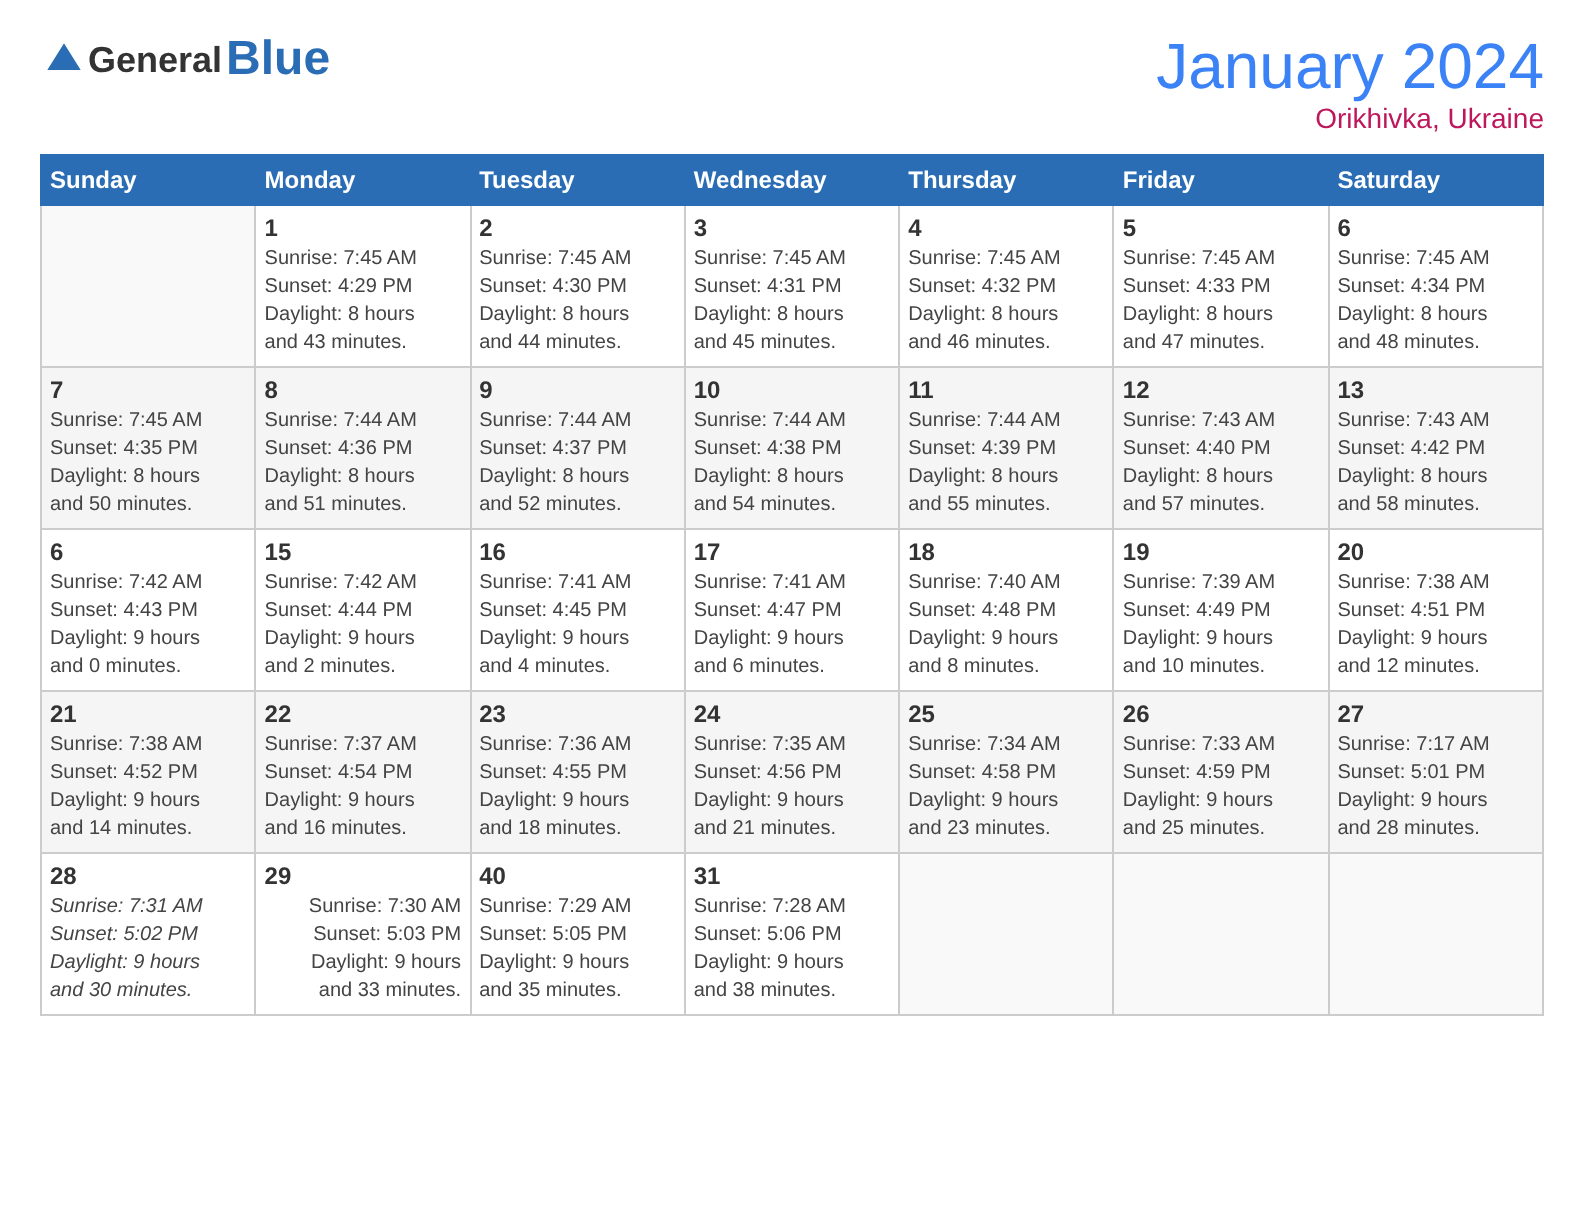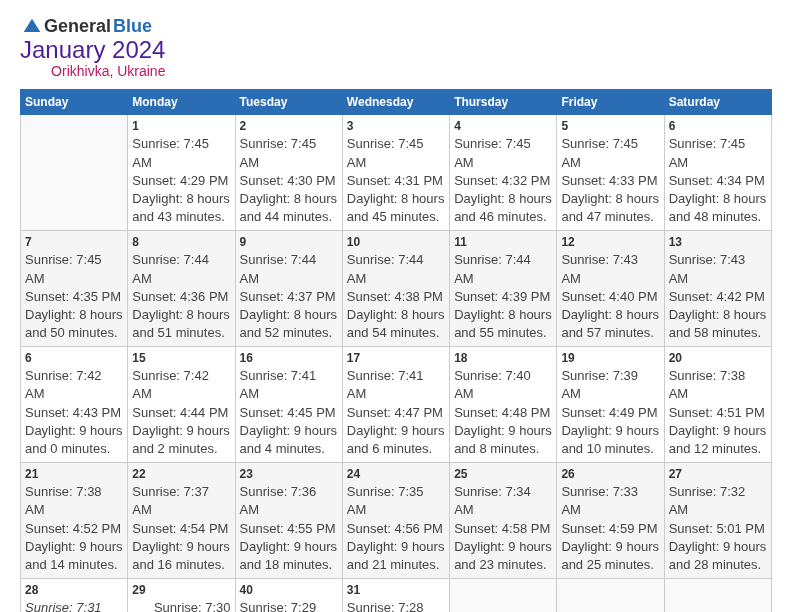--- a/index.html
+++ b/index.html
@@ -12,54 +12,53 @@
     }
     .container {
       width: 792px;
       padding: 16px 20px 10px 20px;
     }
     .header {
       display: flex;
       justify-content: space-between;
       align-items: flex-start;
       margin-bottom: 10px;
-      flex-direction: column;
     }
     .logo {
       display: flex;
       flex-direction: column;
       align-items: flex-start;
     }
     .logo-text {
       display: flex;
       align-items: center;
       gap: 2px;
     }
     .logo-general {
       font-size: 18px;
       font-weight: bold;
       color: #333;
     }
     .logo-blue {
-      font-size: 18px;
+      font-size: 24px;
       font-weight: bold;
       color: #2a6db5;
     }
     .logo-icon {
       width: 20px;
       height: 20px;
       margin-left: 2px;
     }
     .title-block {
       text-align: right;
     }
     .month-title {
-      font-size: 24px;
+      font-size: 32px;
       font-weight: normal;
-      color: #4c1d95;
+      color: #3b82f6;
       line-height: 1.1;
       text-align: center;
     }
     .subtitle {
       font-size: 14px;
       color: #be185d;
     }
     table {
       width: 100%;
       border-collapse: collapse;
@@ -87,21 +86,21 @@
       background: #f5f5f5;
     }
     .day-number {
       font-size: 12px;
       font-weight: bold;
       color: #333;
       display: block;
       margin-bottom: 2px;
     }
     .day-info {
-      font-size: 13px;
+      font-size: 10px;
       color: #444;
       line-height: 1.4;
     }
     .empty-cell {
       background: #f9f9f9;
     }
   </style>
 </head>
 <body>
 
@@ -320,21 +319,21 @@
           </td>
           <td>
             <span class="day-number">26</span>
             <div class="day-info" style="white-space: pre-line;">Sunrise: 7:33 AM
 Sunset: 4:59 PM
 Daylight: 9 hours
 and 25 minutes.</div>
           </td>
           <td>
             <span class="day-number">27</span>
-            <div class="day-info" style="white-space: pre-line;">Sunrise: 7:32 AM
+            <div class="day-info" style="white-space: pre-line;">Sunrise: 7:17 AM
 Sunset: 5:01 PM
 Daylight: 9 hours
 and 28 minutes.</div>
           </td>
         </tr>
         <tr>
           <td>
             <span class="day-number">28</span>
             <div class="day-info" style="white-space: pre-line; font-style: italic;">Sunrise: 7:31 AM
 Sunset: 5:02 PM

